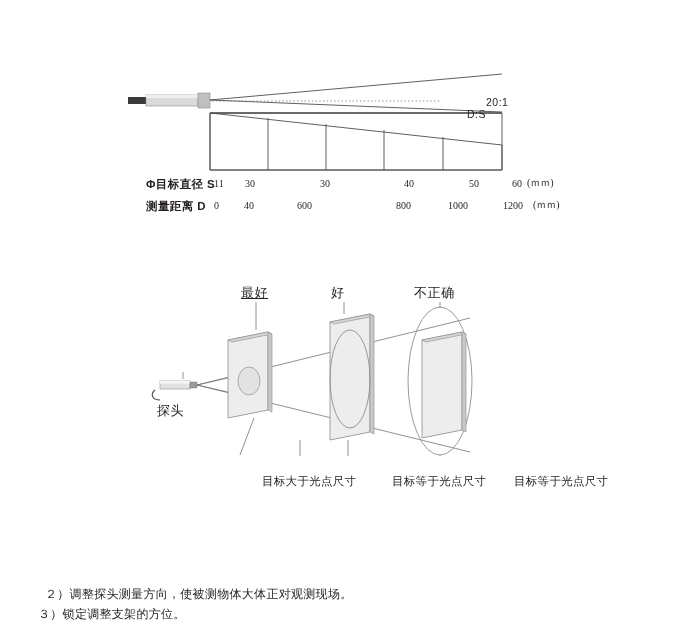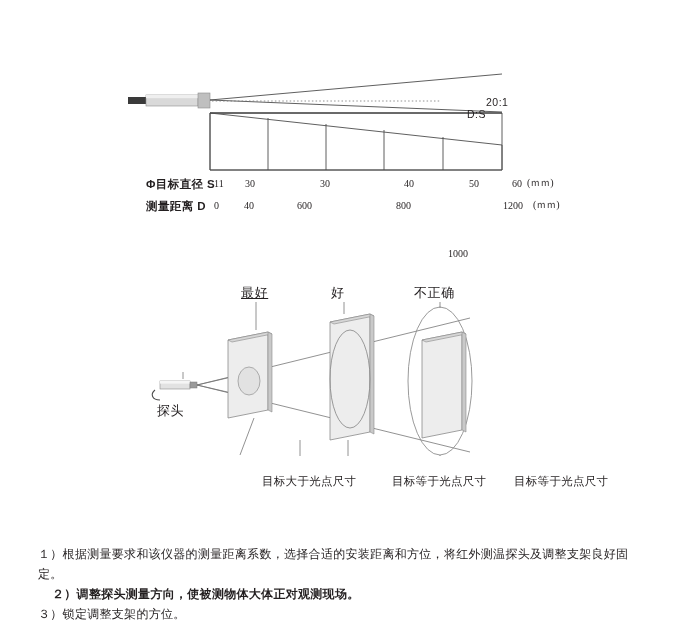--- a/index.html
+++ b/index.html
@@ -181,32 +181,31 @@
   <div class="num" style="left:320px; top:179px;">30</div>
   <div class="num" style="left:404px; top:179px;">40</div>
   <div class="num" style="left:457px; top:179px;margin-left:12px;">50</div>
   <div class="num" style="left:512px; top:179px;">60</div>
   <div class="num" style="left:527px; top:178px;">(ｍｍ)</div>
 
   <div class="num" style="left:214px; top:201px;">0</div>
   <div class="num" style="left:244px; top:201px;">40</div>
   <div class="num" style="left:297px; top:201px;">600</div>
   <div class="num" style="left:396px; top:201px;">800</div>
-  <div class="num" style="left:448px; top:201px;margin-top:48px;">1000</div>
+  <div class="num" style="left:448px; top:201px;">1000</div>
   <div class="num" style="left:503px; top:201px;">1200</div>
   <div class="num" style="left:533px; top:200px;">(ｍｍ)</div>
 
   <div class="head-cn" style="left:241px; top:284px;text-decoration:underline;">最好</div>
   <div class="head-cn" style="left:331px; top:284px;">好</div>
   <div class="head-cn" style="left:414px; top:284px;">不正确</div>
 
   <div class="head-cn" style="left:157px; top:354px;margin-top:48px;">探头</div>
 
   <div class="caption" style="left:262px; top:474px;">目标大于光点尺寸</div>
   <div class="caption" style="left:392px; top:474px;">目标等于光点尺寸</div>
   <div class="caption" style="left:514px; top:474px;">目标等于光点尺寸</div>
 
 
-  <div class="body-cn" style="left:38px; top:544px; width:606px;">１）根据测量要求和该仪器的测量距离系数，选择合适的安装距离和方位，将红外测温探头及调整支架良好固定。</div>
-  <div class="body-cn" style="left:52px; top:584px; width:606px;font-weight:bold;">２）调整探头测量方向，使被测物体大体正对观测现场。</div>
+  <div class="body-cn" style="left:45px; top:584px; width:606px;">２）调整探头测量方向，使被测物体大体正对观测现场。</div>
   <div class="body-cn" style="left:38px; top:604px; width:606px;">３）锁定调整支架的方位。</div>
 
 </div>
 
 </body></html>

